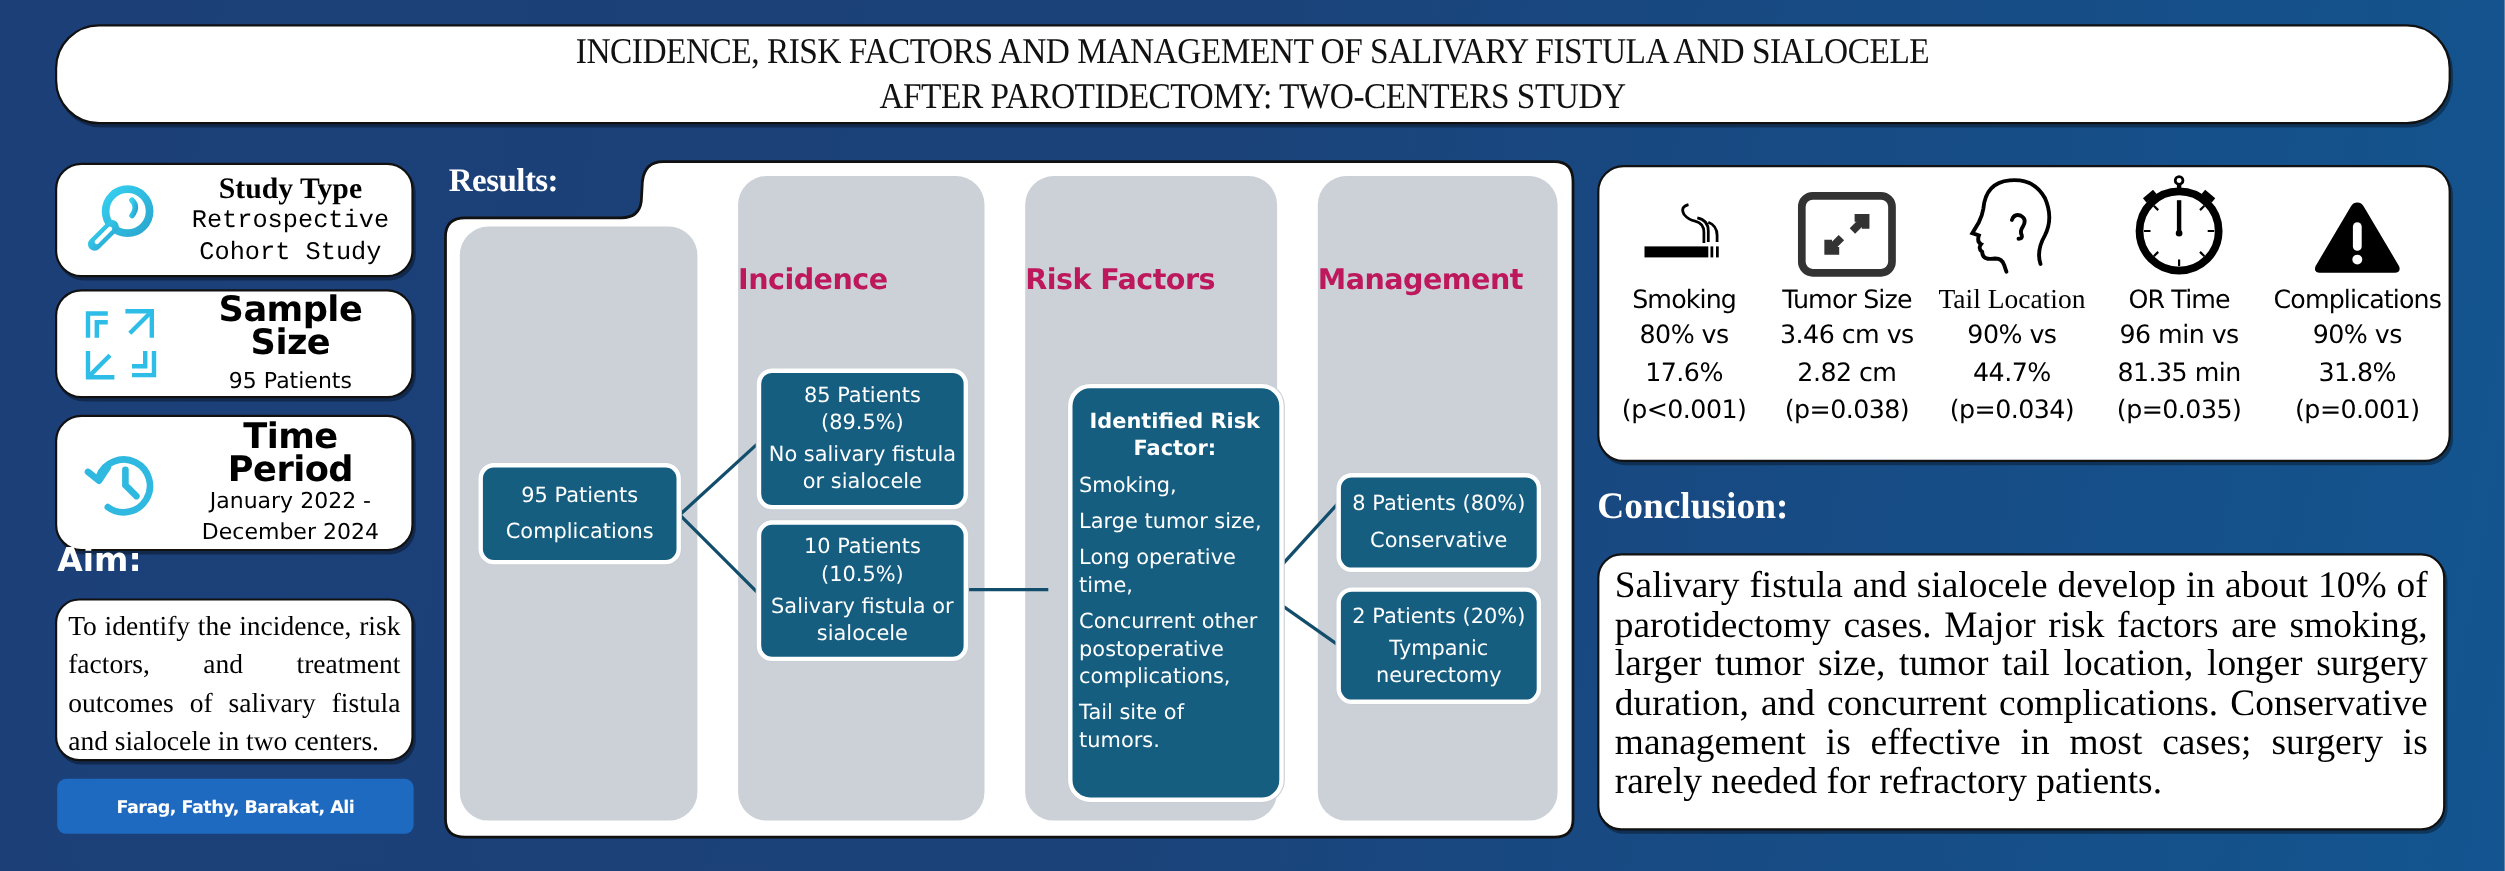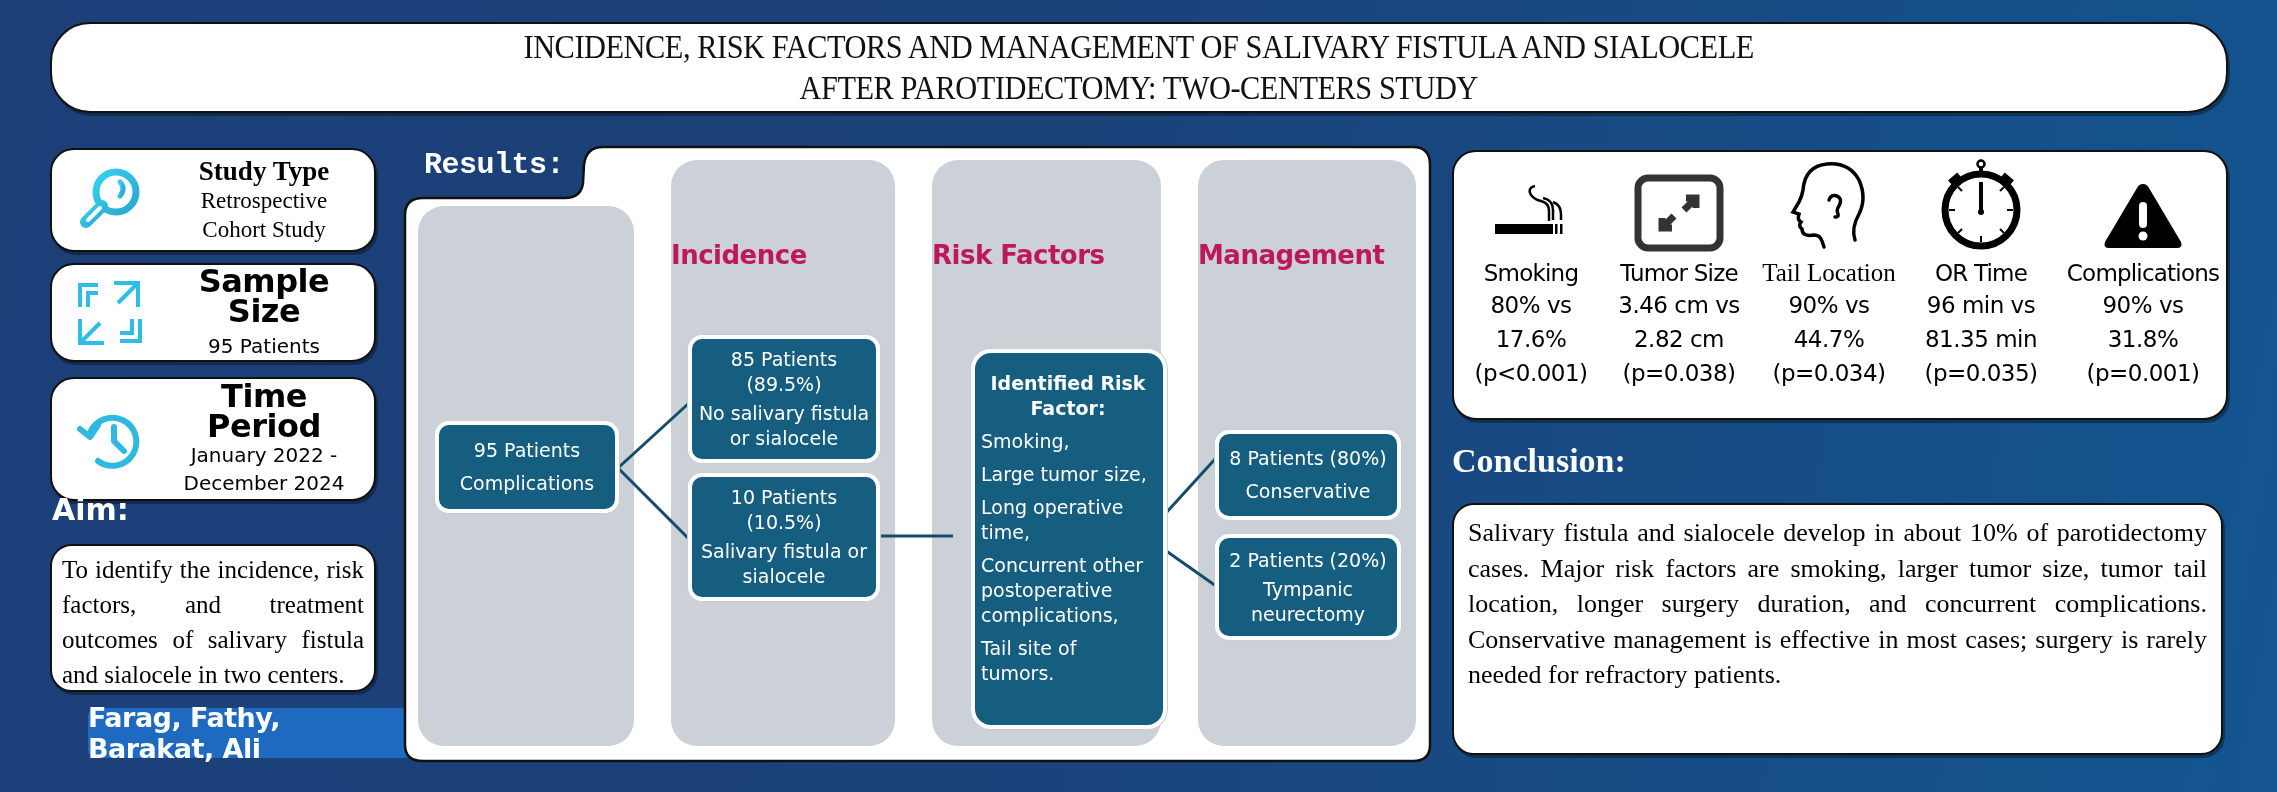--- a/index.html
+++ b/index.html
@@ -20,33 +20,33 @@
   }
   
   #title-bar { left: 50px; top: 22px; width: 2178px; height: 91px; border-radius: 40px; display:flex; flex-direction:column; align-items:center; justify-content:center; }
   #title-bar .line { font-family: "Liberation Serif", serif; font-size: 33px; line-height: 41px; letter-spacing: -0.5px; color:#111; transform: scaleX(0.92); white-space: nowrap; }
 
   
   .info-card { left: 50px; width: 326px; border-radius: 24px; }
   .info-card .icon { position:absolute; left: 22px; top: 50%; transform: translateY(-50%); width: 72px; height: 72px; }
   .info-card .txt { position:absolute; left: 110px; right: 8px; top: 0; bottom: 0; display:flex; flex-direction:column; align-items:center; justify-content:center; text-align:center; }
   .serif-head { font-family: "Liberation Serif", serif; font-weight: bold; font-size: 27px; line-height: 30px; }
-  .serif-body { font-family: Liberation Serif, serif; font-size: 23px; line-height: 29px; }
+  .serif-body { font-family: Liberation Mono, monospace; font-size: 23px; line-height: 29px; }
   .sans-head { font-family: "DejaVu Sans", sans-serif; font-weight: bold; font-size: 32px; line-height: 30px; letter-spacing:-0.5px; }
   .sans-body { font-family: "DejaVu Sans", sans-serif; font-size: 20px; line-height: 28px; }
 
   #aim-label { left: 52px; top: 492px; font-family: "DejaVu Sans", sans-serif; font-weight: bold; font-size: 30px; color: #fff; }
   #aim-box { left: 50px; top: 544px; width: 326px; height: 148px; border-radius: 22px; padding: 6px 10px 0 10px; }
   #aim-box p { font-family: "Liberation Serif", serif; font-size: 25px; line-height: 35px; text-align: justify; text-align-last: left; }
-  #authors { left: 52px; top: 708px; width: 324px; height: 50px; border-radius: 8px; background: #1d6ac0; color:#fff; font-family: "DejaVu Sans", sans-serif; font-weight: bold; font-size: 27px; display:flex; align-items:center; justify-content:center; letter-spacing:-0.5px;margin-left:36px; }
+  #authors { left: 52px; top: 708px; width: 324px; height: 50px; border-radius: 8px; background: #1d6ac0; color:#fff; font-family: "DejaVu Sans", sans-serif; font-weight: bold; font-size: 16px; display:flex; align-items:center; justify-content:center; letter-spacing:-0.5px; }
 
   
   #results-panel { position:absolute; left: 403px; top: 145px; width: 1029px; height: 618px; }
   #results-panel svg.frame { position:absolute; left:0; top:0; }
-  #results-label { left: 408px; top: 148px; color:#fff; font-family: Liberation Mono, monospace; font-weight: bold; font-size: 30px; letter-spacing: -0.5px; margin-left: 16px; }
+  #results-label { left: 408px; top: 148px; color:#fff; font-family: Liberation Serif, serif; font-weight: bold; font-size: 30px; letter-spacing: -0.5px; }
   .col { position:absolute; background:#ccd1d8; border-radius: 26px; }
   .col-head { position:absolute; left:0; right:0; text-align:left; font-family:"DejaVu Sans", sans-serif; font-weight:bold; font-size:26px; color:#be185d; letter-spacing:-0.5px; }
   .fbox {
     position:absolute; background:#155e80; color:#fff; border: 4px solid #fff;
     border-radius: 14px; font-family:"DejaVu Sans", sans-serif; font-size: 19px; line-height: 25px;
     text-align:center; display:flex; flex-direction:column; align-items:center; justify-content:center;
     box-shadow: 0 0 0 1px #c9ced5;
   }
   .fbox .gap { height: 8px; }
   #risk-box { text-align:left; align-items:flex-start; justify-content:flex-start; padding: 18px 8px 8px 6px; border-radius: 20px; }
@@ -57,21 +57,21 @@
   
   #stats-panel { left: 1452px; top: 150px; width: 776px; height: 270px; border-radius: 24px; }
   .stat { position:absolute; top: 18px; width: 150px; text-align:center; }
   .stat .sicon { height: 82px; display:flex; align-items:flex-end; justify-content:center; }
   .stat .sname { font-family:"DejaVu Sans", sans-serif; font-size: 23px; line-height: 30px; margin-top: 6px; white-space:nowrap; letter-spacing:-0.8px; }
   .stat .sname.serif { font-family:"Liberation Serif", serif; font-size: 25px; letter-spacing: 0; }
   .stat .sval { font-family:"DejaVu Sans", sans-serif; font-size: 23px; line-height: 34px; white-space:nowrap; letter-spacing:-0.5px; }
 
   #conclusion-label { left: 1452px; top: 442px; color:#fff; font-family:"Liberation Serif", serif; font-weight:bold; font-size: 34px; }
   #conclusion-box { left: 1452px; top: 503px; width: 771px; height: 252px; border-radius: 22px; padding: 10px 14px 0 14px; }
-  #conclusion-box p { font-family:"Liberation Serif", serif; font-size: 26px; line-height: 35.5px; text-align: justify; }
+  #conclusion-box p { font-family:"Liberation Serif", serif; font-size: 34px; line-height: 35.5px; text-align: justify; }
 </style>
 </head>
 <body>
 
 <div id="title-bar" class="card">
   <div class="line">INCIDENCE, RISK FACTORS AND MANAGEMENT OF SALIVARY FISTULA AND SIALOCELE</div>
   <div class="line">AFTER PAROTIDECTOMY: TWO-CENTERS STUDY</div>
 </div>
 
 <div class="card info-card" style="top:148px;height:104px;">

